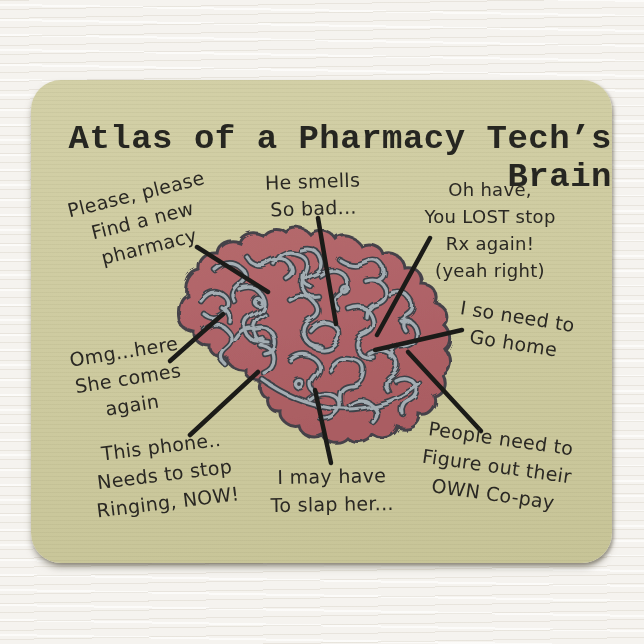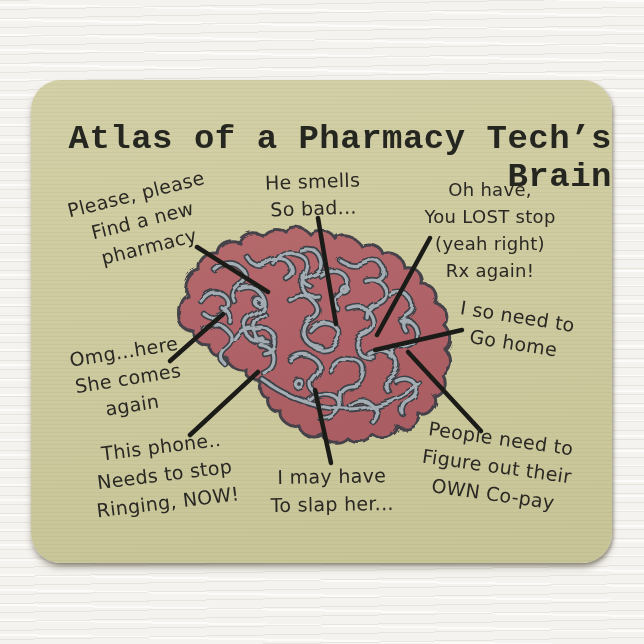--- a/index.html
+++ b/index.html
@@ -136,22 +136,22 @@
   </div>
 
   <div class="label hesmells">
     <span>He smells</span>
     <span>So bad...</span>
   </div>
 
   <div class="label ohdarn">
     <span>Oh have,</span>
     <span>You LOST stop</span>
+    <span>Rx again!</span>
     <span>(yeah right)</span>
-    <span>Rx again!</span>
   </div>
 
   <div class="label omg">
     <span>Omg...here</span>
     <span>She comes</span>
     <span>again</span>
   </div>
 
   <div class="label gohome">
     <span>I so need to</span>

